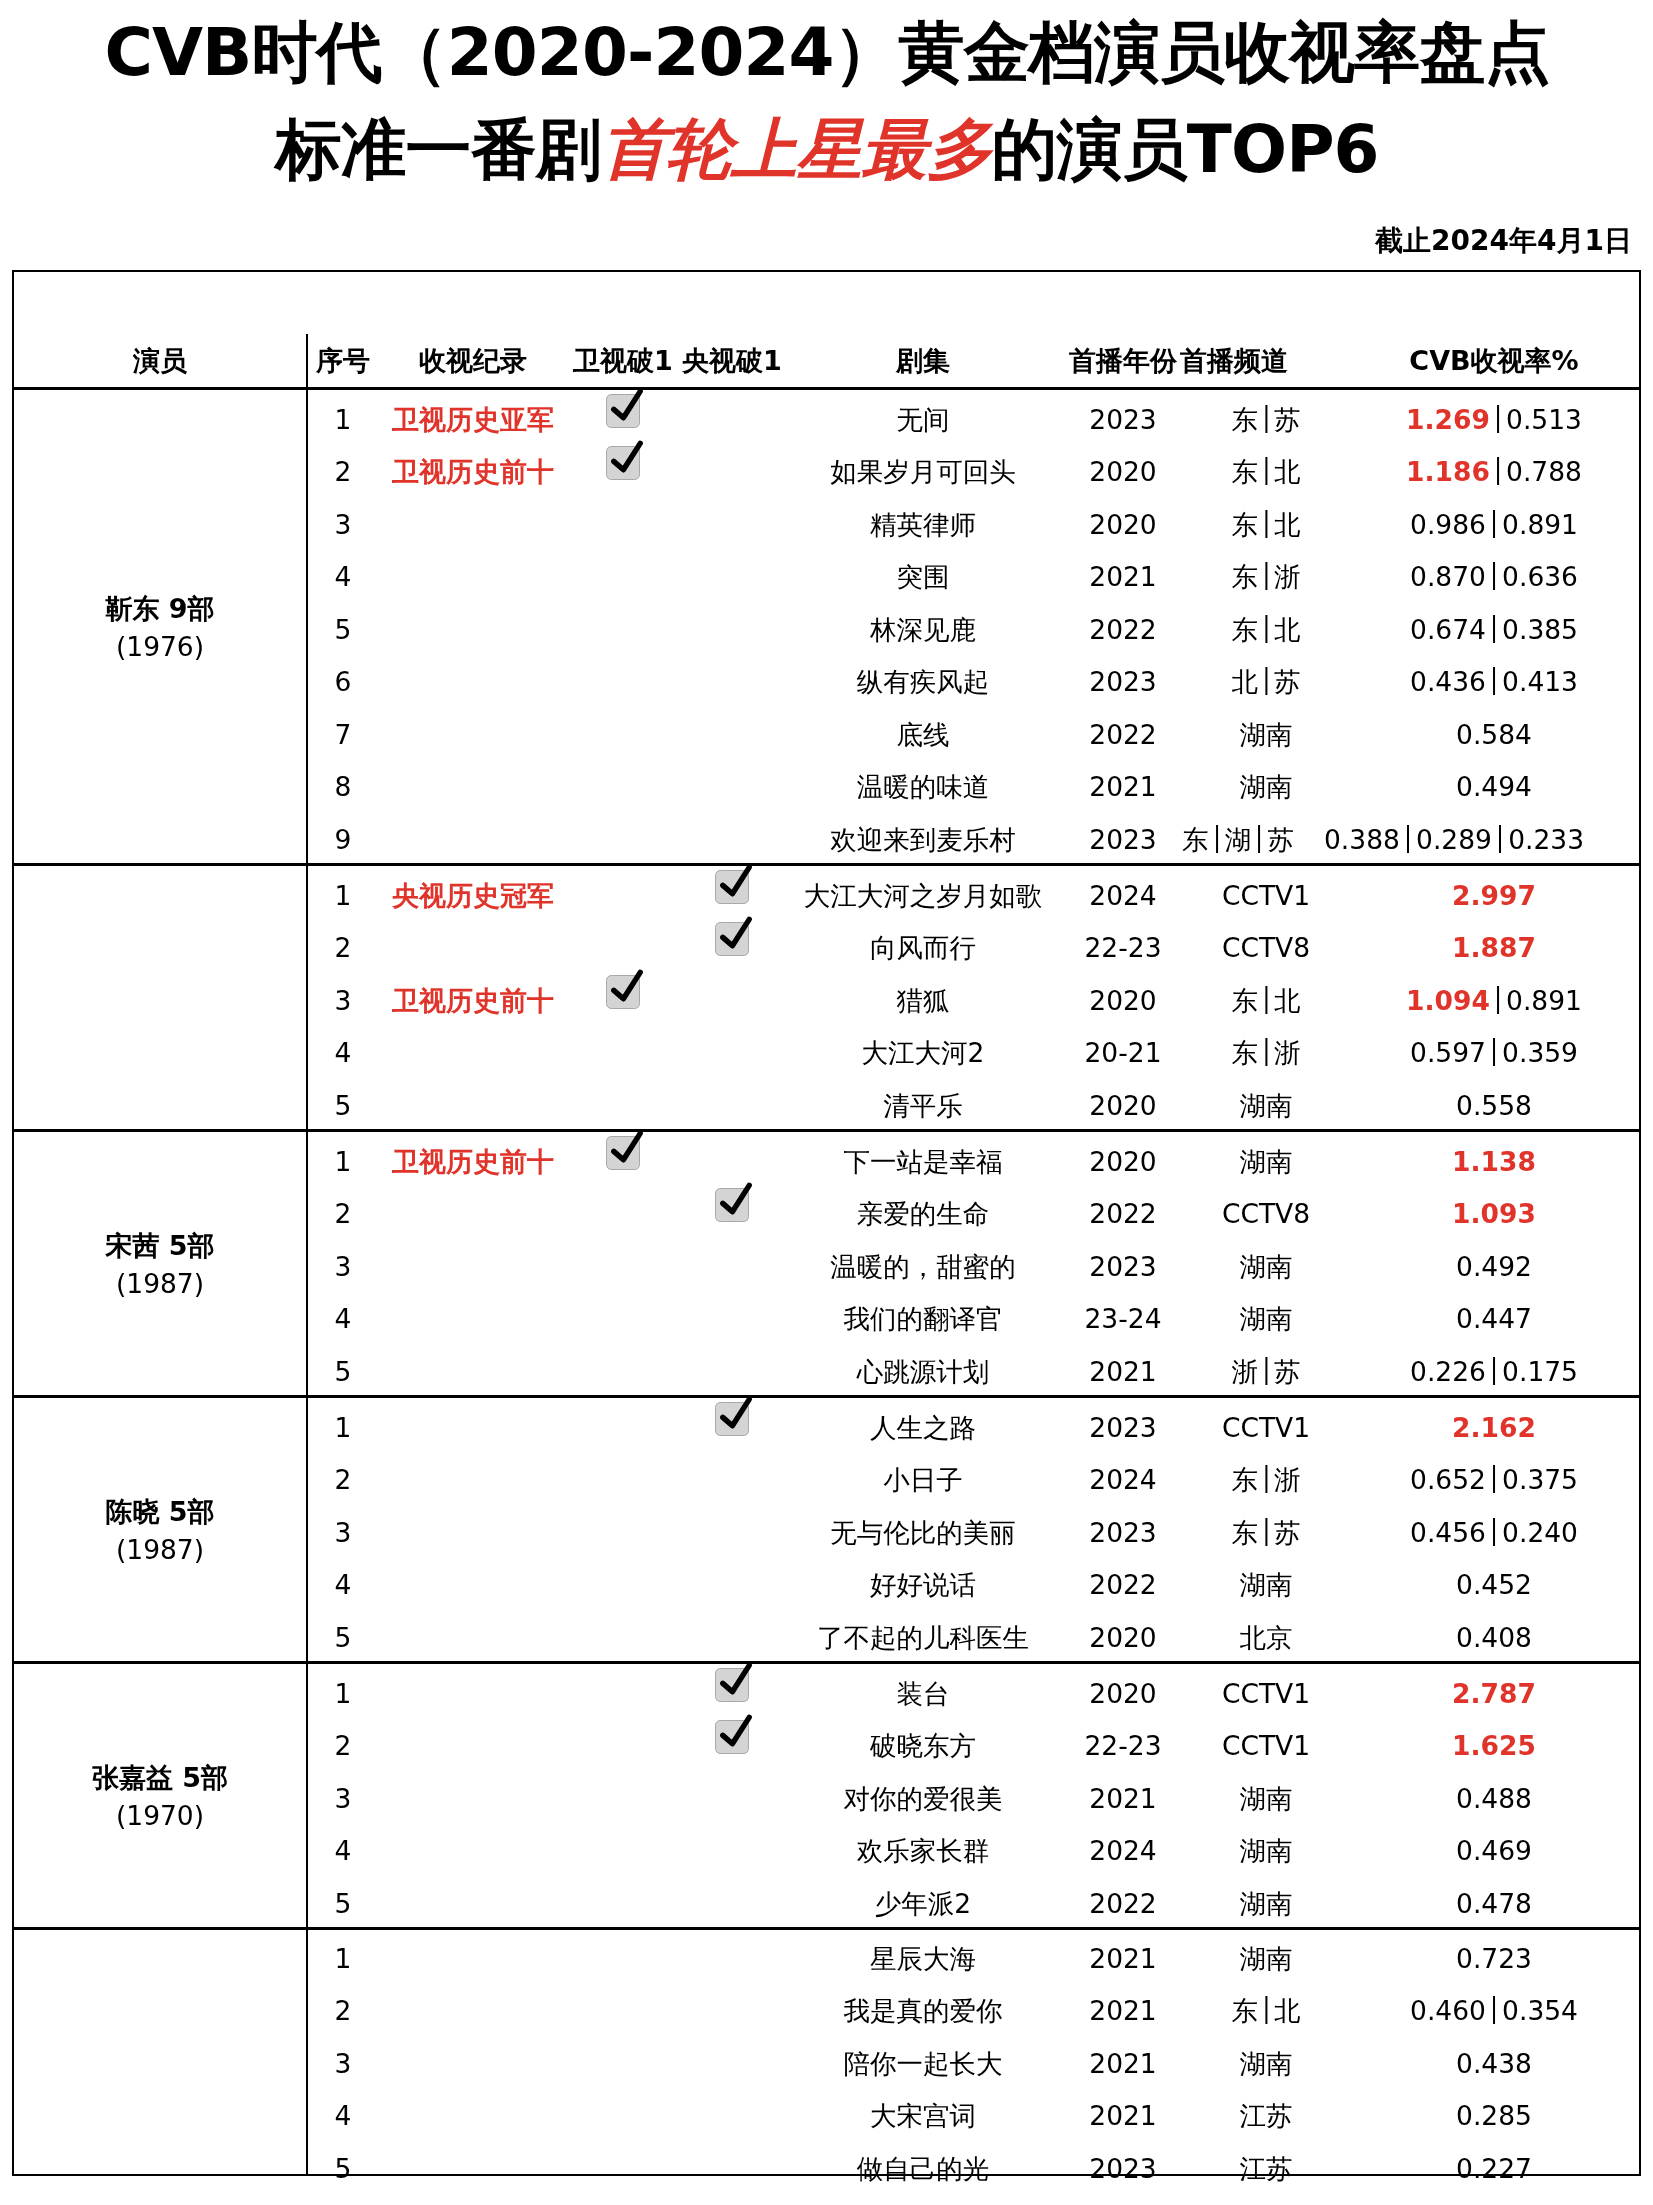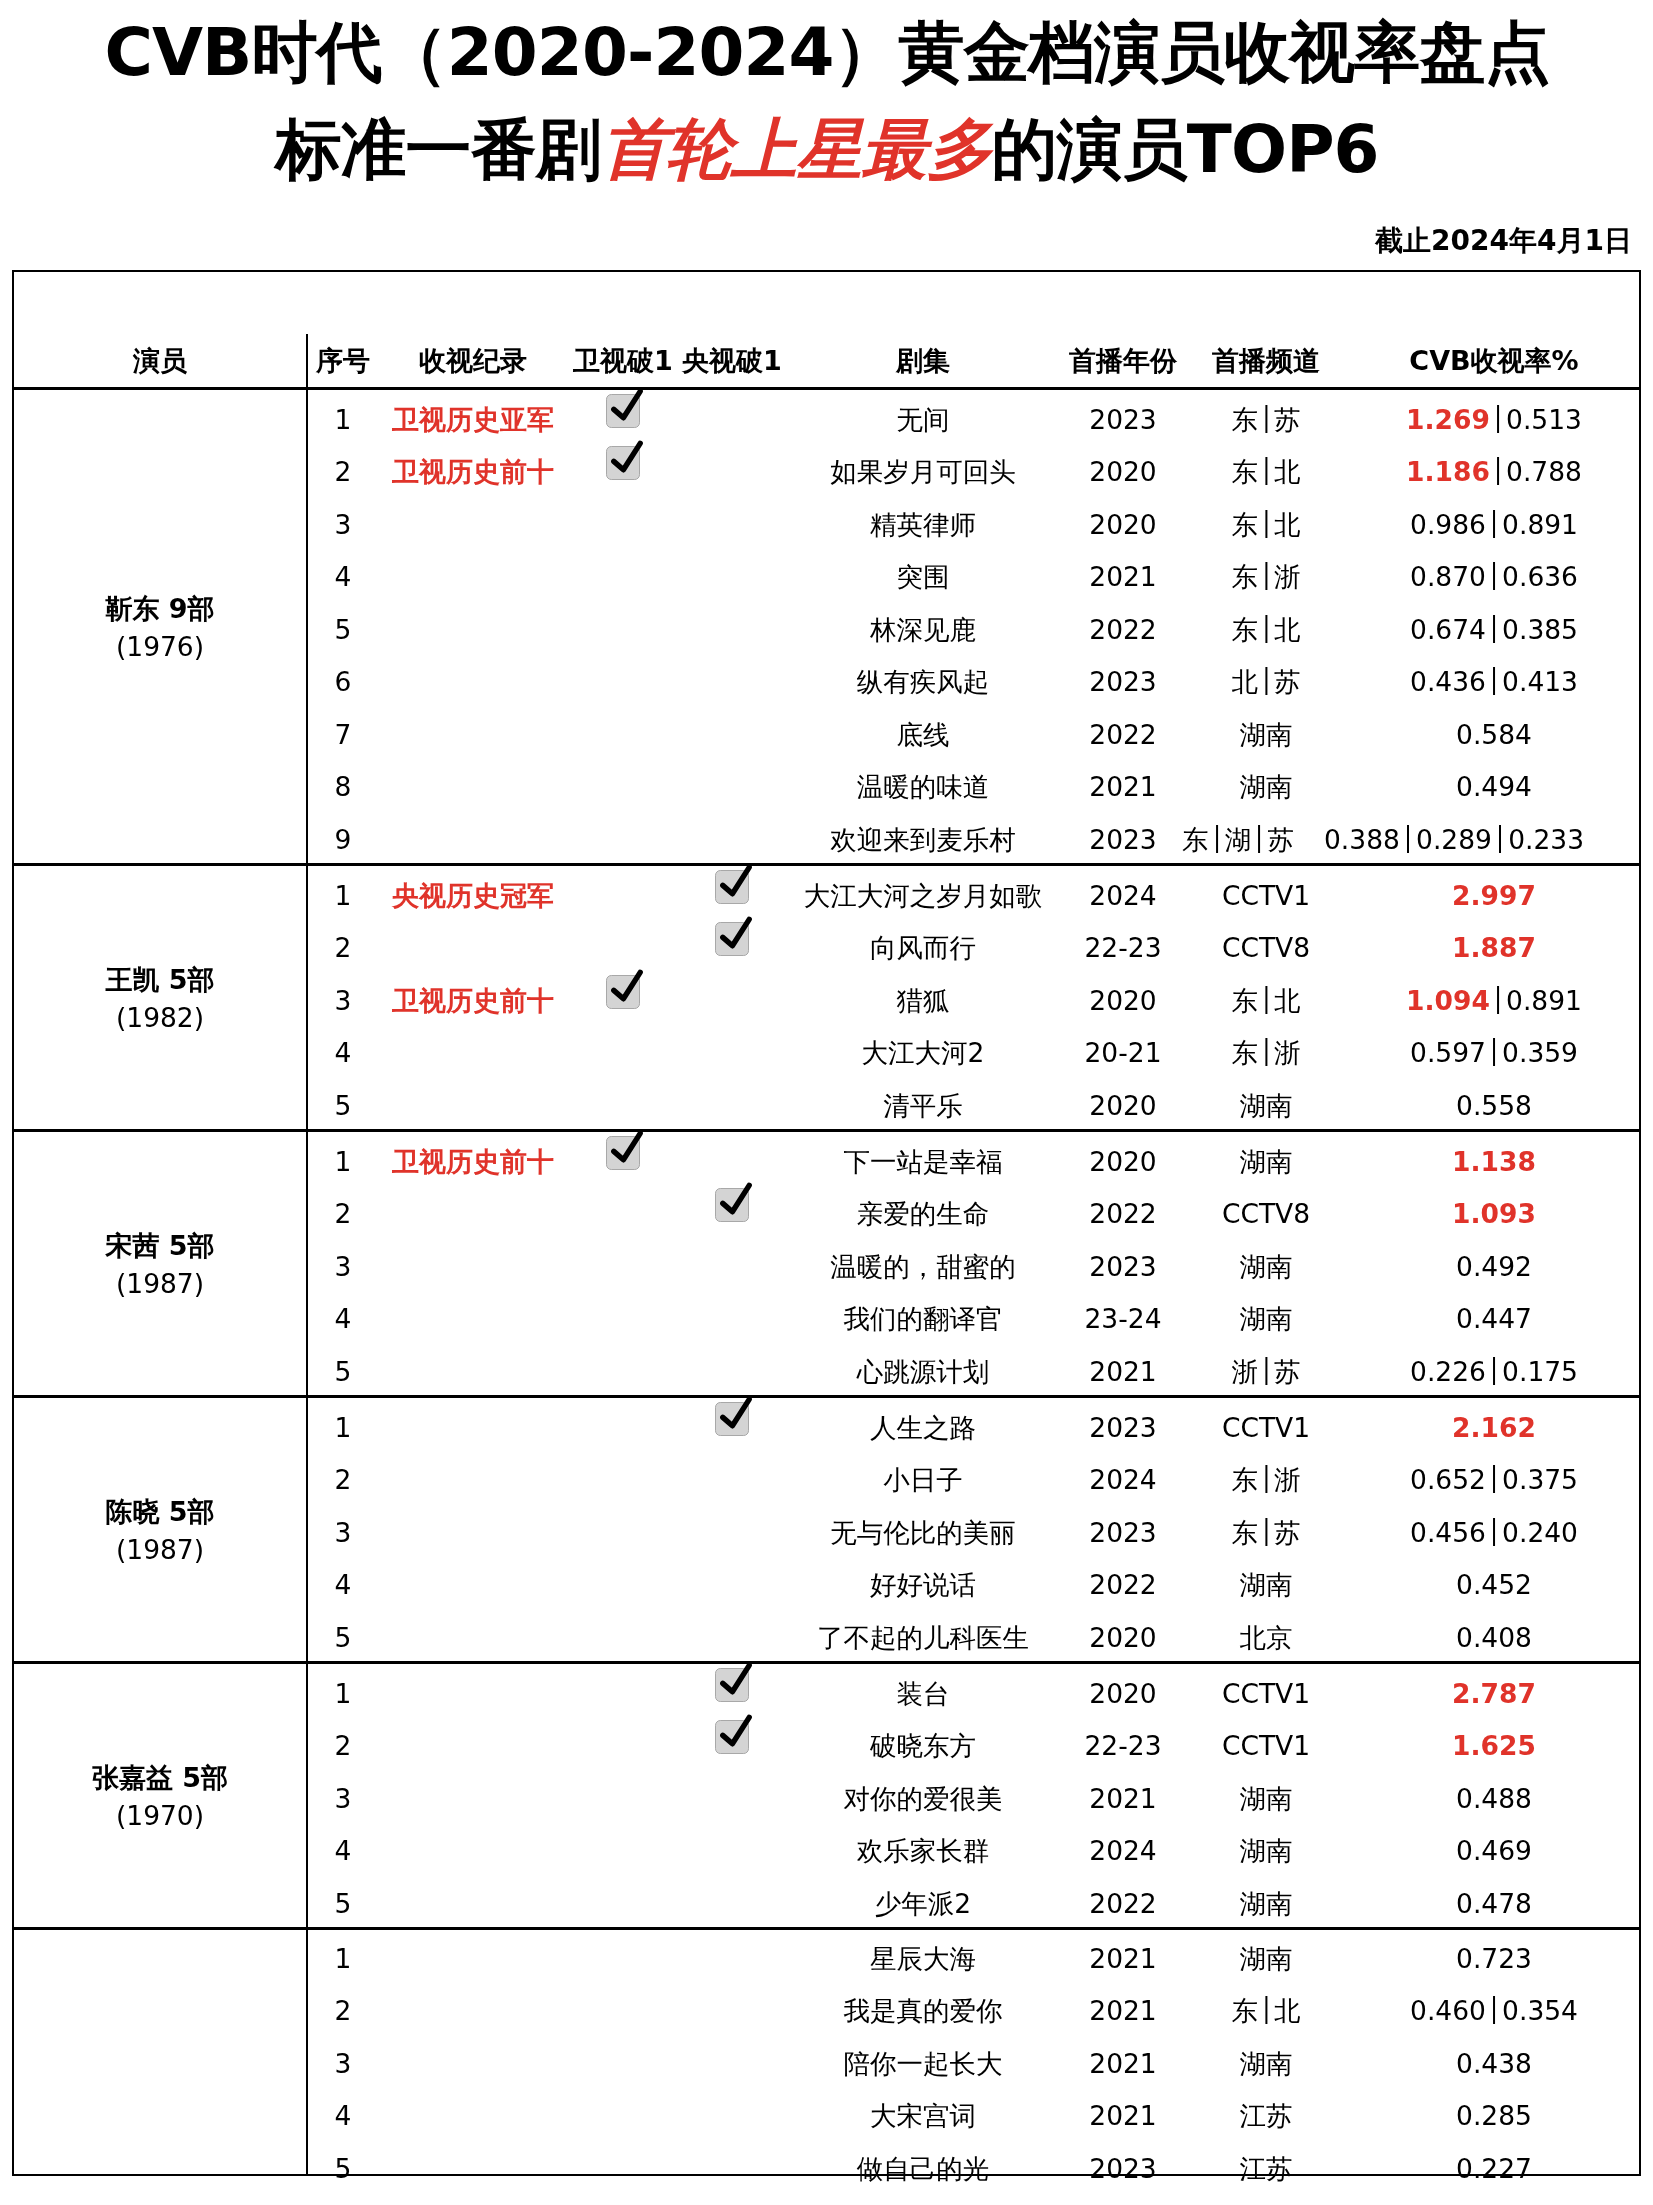--- a/index.html
+++ b/index.html
@@ -45,21 +45,21 @@
 
 <div class="table" id="tbl">
   <div class="hdr">
     <div class="hcell" style="left:146px">演员</div>
     <div class="hcell" style="left:329px">序号</div>
     <div class="hcell" style="left:459px">收视纪录</div>
     <div class="hcell" style="left:609px">卫视破1</div>
     <div class="hcell" style="left:718px">央视破1</div>
     <div class="hcell" style="left:909px">剧集</div>
     <div class="hcell" style="left:1109px">首播年份</div>
-    <div class="hcell" style="left:1252px">首播频道</div>
+    <div class="hcell" style="left:1220px">首播频道</div>
     <div class="hcell" style="left:1480px">CVB收视率%</div>
   </div>
   <div class="vline"></div>
   <div id="blocks">
       <div class="block" style="top: 118px; height: 476px;">
         <div class="actor">
           <div class="actor-name">靳东 9部</div>
           <div class="actor-year">(1976)</div>
         </div>
         <div class="row" style="top: 0px;">
@@ -132,24 +132,20 @@
         </div>
         <div class="row" style="top: 420px;">
           <div class="cell" style="left:329px">9</div>
           <div class="cell" style="left:909px">欢迎来到麦乐村</div>
           <div class="cell" style="left:1109px">2023</div>
           <div class="cell" style="left:1224px"><span>东</span><span class="sep"></span><span>湖</span><span class="sep"></span><span>苏</span></div>
           <div class="cell" style="left:1440px"><span class="">0.388</span><span class="sep"></span><span class="">0.289</span><span class="sep"></span><span class="">0.233</span></div>
         </div>
       </div>
       <div class="block" style="top: 594px; height: 266px;">
-        <div class="actor">
-          <div class="actor-name">王凯 5部</div>
-          <div class="actor-year">(1982)</div>
-        </div>
         <div class="row" style="top: 0px;">
           <div class="cell" style="left:329px">1</div>
           <div class="cell rec" style="left:459px">央视历史冠军</div>
           <div class="cb" style="left:718px">
             <svg viewBox="0 0 60 60">
               <path d="M8 34 L24 48 L52 4" fill="none" stroke="#000" stroke-width="9" stroke-linecap="round" stroke-linejoin="round"></path>
             </svg>
           </div>
           <div class="cell" style="left:909px">大江大河之岁月如歌</div>
           <div class="cell" style="left:1109px">2024</div>

